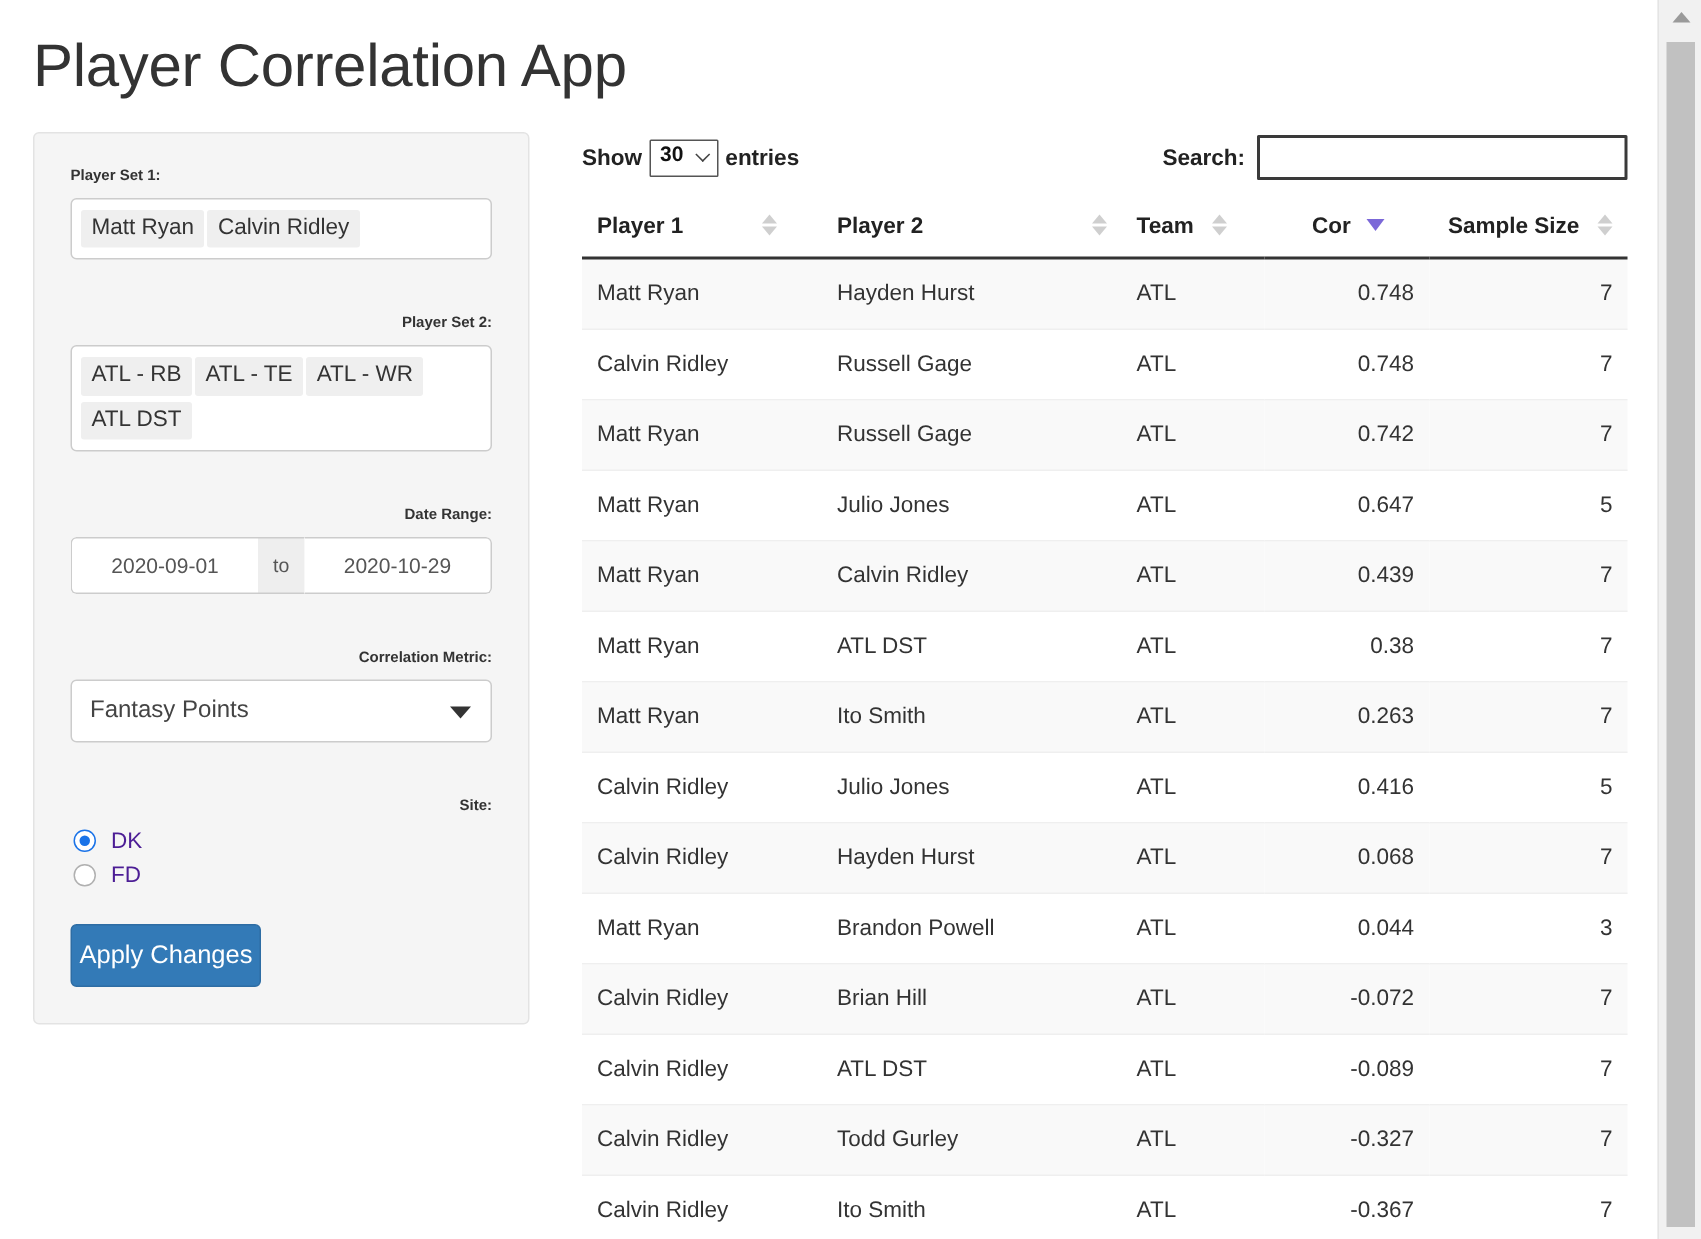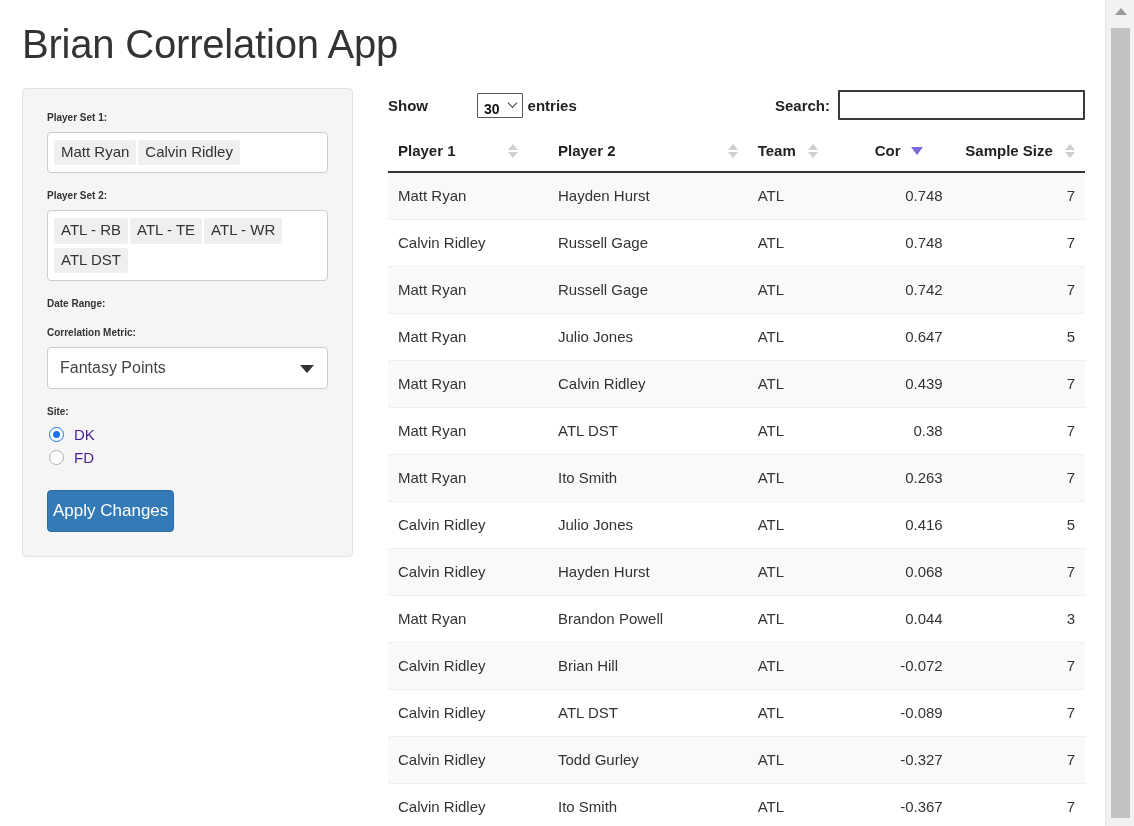--- a/index.html
+++ b/index.html
@@ -56,21 +56,21 @@
     padding: 22px 24px 24px 24px;
     flex: 0 0 331px;
   }
   .field-label {
     font-size: 10px;
     font-weight: bold;
     color: #333;
     margin: 0 0 8px 0;
     line-height: 1.3;
   }
-  .field-label.spaced { margin-top: 16px; }
+  .field-label.spaced { margin-top: 36px; text-align: right; }
 
   
   .token-box {
     background: #fff;
     border: 1px solid #ccc;
     border-radius: 4px;
     padding: 6px 6px 4px 6px;
     min-height: 38px;
     margin-bottom: 4px;
   }
@@ -237,30 +237,29 @@
     font-size: 15px;
     font-weight: bold;
     color: #222;
     display: flex;
     align-items: center;
     gap: 5px;
   }
   .length-select {
     position: relative;
     display: inline-flex;
-    align-items: flex-end;
+    align-items: flex-start;
     border: 1px solid #555;
     background: #fff;
     height: 25px;
     padding: 0 22px 0 6px;
     font-size: 14px;
     font-weight: bold;
     color: #111;
     border-radius: 1px;
-    margin-left: 44px;
   }
   .length-select .mini-caret {
     position: absolute;
     right: 6px; top: 50%;
     margin-top: -2px;
     width: 7px; height: 7px;
     border-right: 1.6px solid #444;
     border-bottom: 1.6px solid #444;
     transform: translateY(-50%) rotate(45deg);
   }
@@ -393,33 +392,38 @@
     border-radius: 0;
   }
 </style>
 </head>
 <body>
 
 <div id="page">
 
   <div id="content">
 
-    <h1 class="app-title">Brian Correlation App</h1>
+    <h1 class="app-title">Player Correlation App</h1>
 
     <div class="layout">
 
       <div class="sidebar">
 
         <div class="field-label">Player Set 1:</div>
         <div class="token-box" id="ps1-box"><span class="token">Matt Ryan</span><span class="token">Calvin Ridley</span></div>
 
         <div class="field-label spaced">Player Set 2:</div>
         <div class="token-box" id="ps2-box"><span class="token">ATL - RB</span><span class="token">ATL - TE</span><span class="token">ATL - WR</span><span class="token">ATL DST</span></div>
 
         <div class="field-label spaced">Date Range:</div>
+        <div class="daterange">
+          <input class="dr-left" type="text" readonly="" value="2020-09-01" style="">
+          <div class="dr-sep">to</div>
+          <input class="dr-right" type="text" readonly="" value="2020-10-29" style="">
+        </div>
 
         <div class="field-label spaced">Correlation Metric:</div>
         <div class="select-wrap">
           <div class="select-box">Fantasy Points</div>
           <span class="select-caret"></span>
         </div>
 
         <div class="field-label spaced">Site:</div>
 
         <label class="radio-row">

